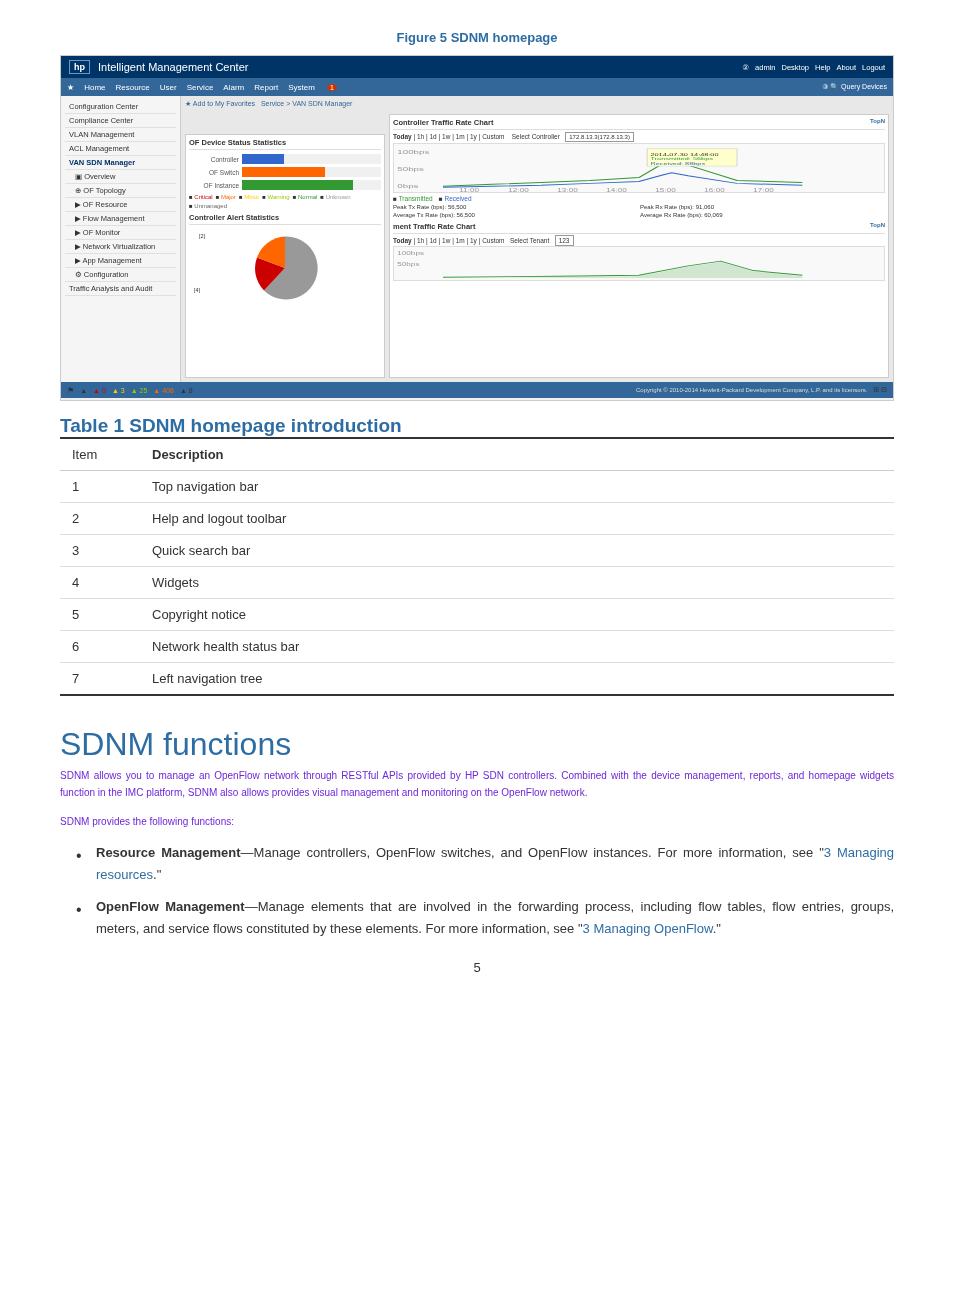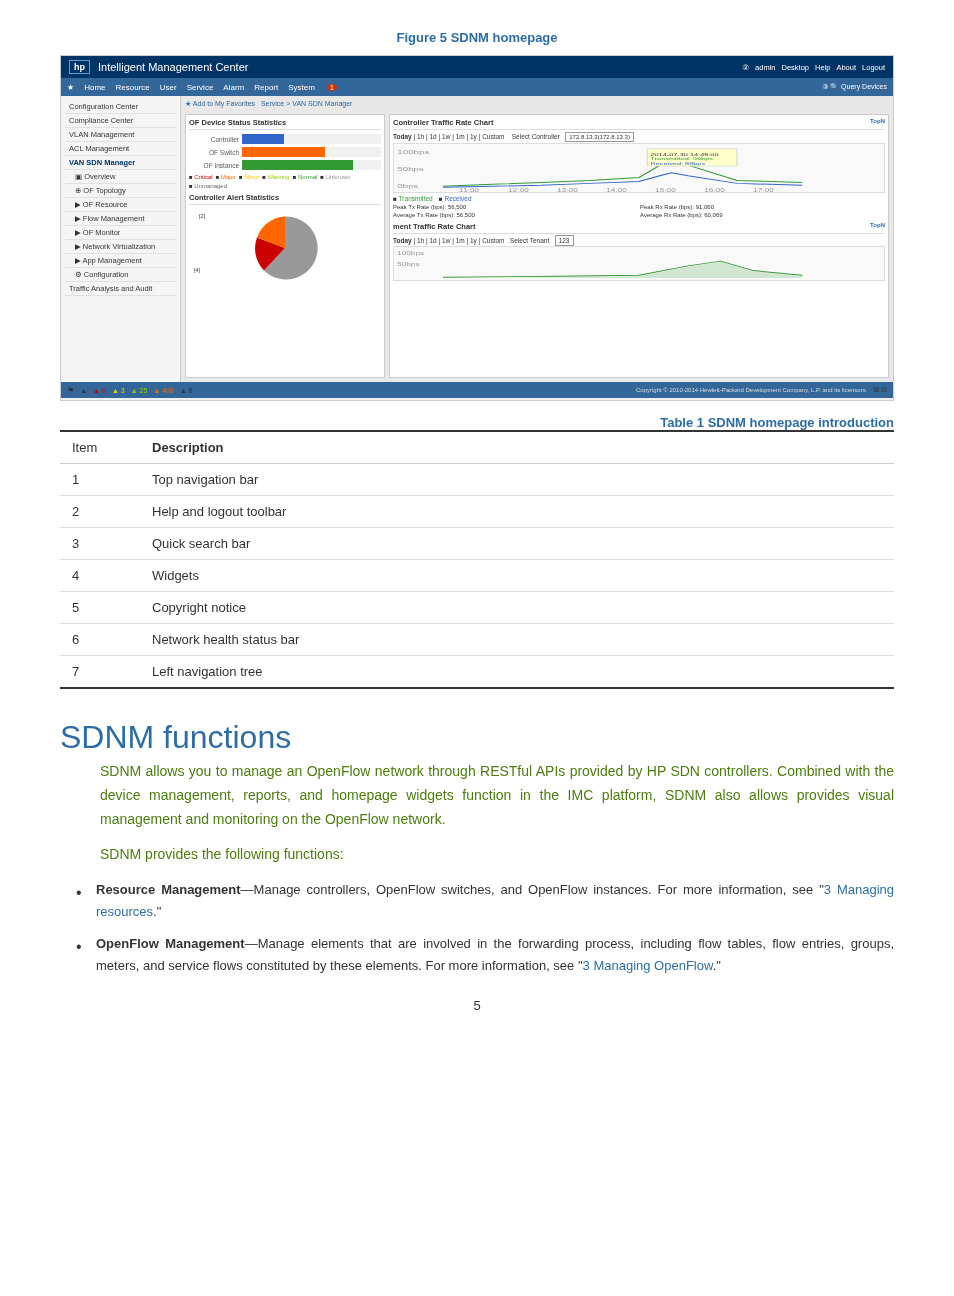--- a/index.html
+++ b/index.html
@@ -106,20 +106,21 @@
       display: flex;
       gap: 4px;
       flex: 1;
     }
     .imc-panel-left {
       width: 200px;
       background: white;
       border: 1px solid #ccc;
       padding: 3px;
       font-size: 7px;
+      margin-top: 20px;
     }
     .imc-panel-right {
       flex: 1;
       background: white;
       border: 1px solid #ccc;
       padding: 3px;
       font-size: 7px;
     }
     .panel-title {
       font-size: 7.5px;
@@ -199,24 +200,23 @@
       margin-bottom: 16px;
       line-height: 1.5;
     }
     .intro-text a, .link-text {
       color: #2e6da4;
       text-decoration: none;
     }
 
     .table-title {
       color: #2e6da4;
-      font-size: 13px;
+      font-size: 19px;
       font-weight: bold;
       margin-bottom: 0;
-      text-align: right;
     }
 
     .data-table {
       width: 100%;
       border-collapse: collapse;
       margin-bottom: 30px;
       border-top: 2px solid #333;
       border-bottom: 2px solid #333;
     }
     .data-table th {
@@ -246,26 +246,25 @@
     
     .section-title {
       font-size: 32px;
       color: #2e6da4;
       font-weight: normal;
       margin-bottom: 4px;
       margin-top: 10px;
     }
 
     .body-text {
-      font-size: 14px;
-      color: #4d7c0f;
+      font-size: 10px;
+      color: #6d28d9;
       line-height: 1.7;
       margin-bottom: 12px;
       text-align: justify;
-      margin-left: 40px;
     }
 
     .bullet-list {
       list-style: none;
       padding: 0;
       margin-left: 16px;
     }
     .bullet-list li {
       font-size: 13px;
       color: #333;

